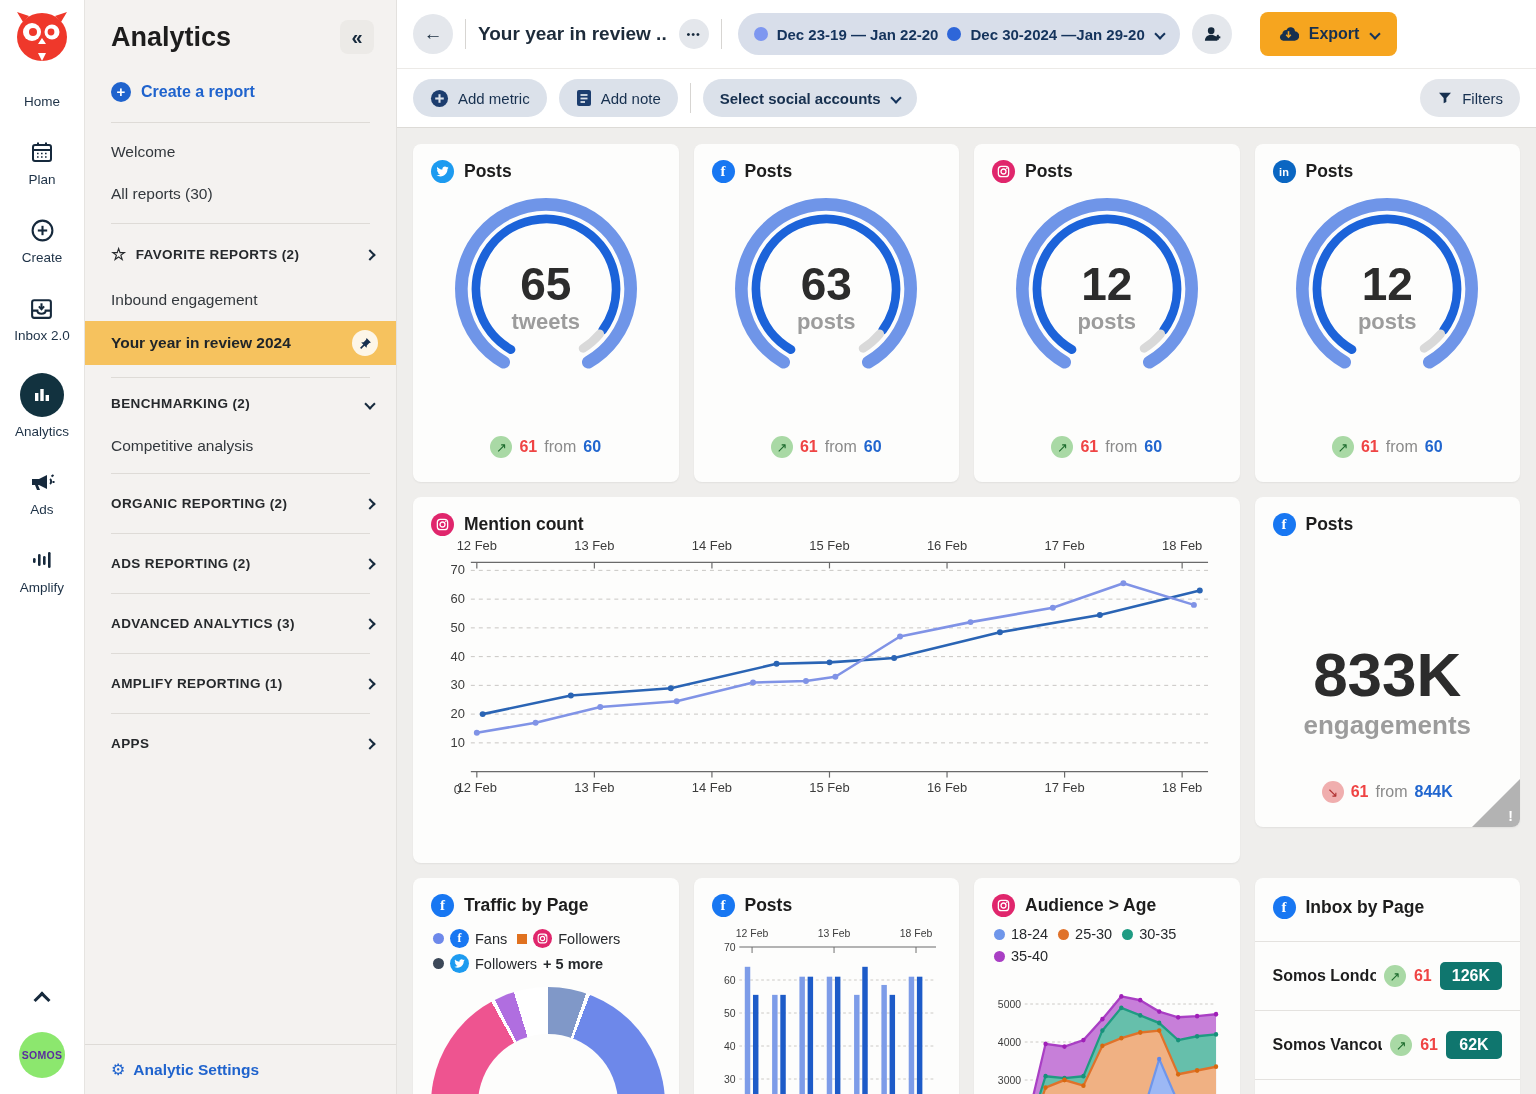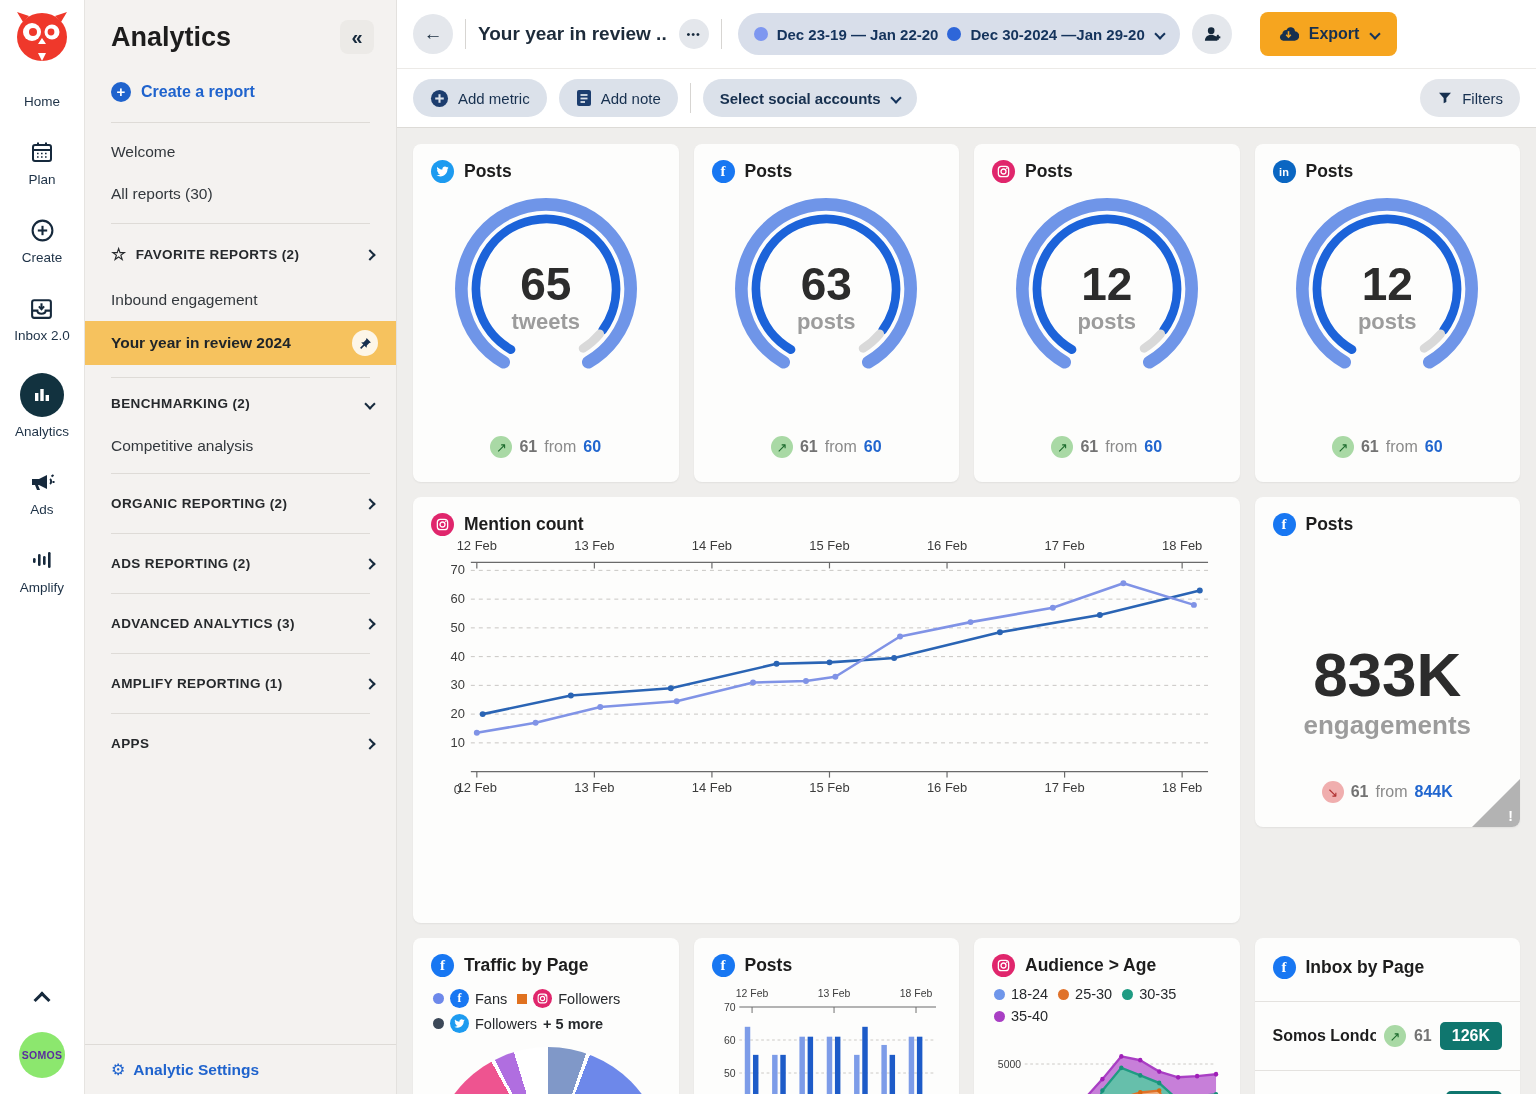--- a/index.html
+++ b/index.html
@@ -61,39 +61,39 @@
   .pill.bold .t { font-weight:bold; }
   .pill.light { background:#e3e6eb; }
   .toolbar .spacer { flex:1; }
 
   
   .content { flex:1; padding:16px; display:grid; grid-template-columns:repeat(4,1fr); grid-auto-rows:min-content; gap:15px; overflow:hidden; }
   .card { background:#fdfdfc; border-radius:8px; box-shadow:0 1px 2px rgba(0,0,0,.06); padding:16px 18px; position:relative; overflow:hidden; }
   .card-h { display:flex; align-items:center; gap:10px; }
   .card-h .t { font-size:17.5px; font-weight:bold; color:#1d1d1d; }
   .g-card { height:338px; display:flex; flex-direction:column; }
-  .wide-card { grid-column:1 / span 3; height:426px; }
+  .wide-card { grid-column:1 / span 3; height:366px; }
   .eng-card { height:330px; display:flex; flex-direction:column; }
   .b-card { height:252px; }
 
   .picon { width:23px; height:23px; border-radius:50%; display:flex; align-items:center; justify-content:center; color:#fff; flex-shrink:0; }
   .picon.fb { background:#1877f2; font-weight:bold; font-size:15px; font-family:"Liberation Serif",serif; }
   .picon.tw { background:#1d9bf0; }
   .picon.ig { background:#e0266c; }
   .picon.li { background:#0a66c2; font-weight:bold; font-size:11px; }
 
   .gauge-wrap { position:relative; width:214px; margin:6px auto 0; }
   .gauge-center { position:absolute; left:0; right:0; top:72px; text-align:center; }
   .g-num { font-size:46px; font-weight:bold; color:#2c2c2c; line-height:1; }
   .g-unit { font-size:22px; font-weight:bold; color:#9c9c9c; margin-top:2px; }
   .delta { display:flex; align-items:center; justify-content:center; gap:7px; margin-top:auto; padding-bottom:8px; }
   .d-chip { width:22px; height:22px; border-radius:50%; display:flex; align-items:center; justify-content:center; font-size:13px; }
   .d-chip.up { background:#a9d9a5; color:#1d6b2d; }
   .d-chip.down { background:#f0aeae; color:#b03030; }
-  .d-val { font-weight:bold; font-size:16px; color:#737373; }
+  .d-val { font-weight:bold; font-size:16px; color:#ef4444; }
   .d-from { font-size:16px; color:#8a8a8a; }
   .d-prev { font-weight:bold; font-size:16px; color:#2166cf; }
 
   .eng-center { text-align:center; margin-top:108px; }
   .e-num { font-size:62px; font-weight:bold; color:#2c2c2c; line-height:1; }
   .e-unit { font-size:26px; font-weight:bold; color:#9c9c9c; margin-top:4px; }
   .corner { position:absolute; right:0; bottom:0; width:0; height:0; border-left:48px solid transparent; border-bottom:48px solid #b3b3b3; }
   .corner-ex { position:absolute; right:7px; bottom:3px; color:#fff; font-weight:bold; font-size:14px; z-index:2; }
 
   .legend { display:flex; flex-wrap:wrap; align-items:center; column-gap:10px; row-gap:6px; margin:12px 0 0 2px; font-size:14.5px; color:#26292c; }

